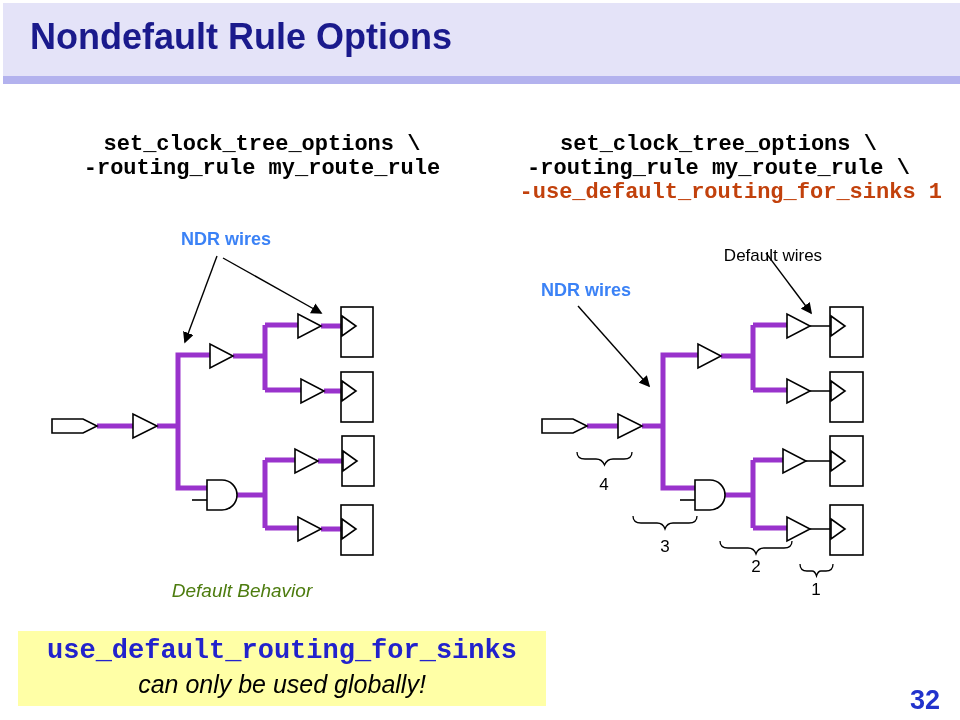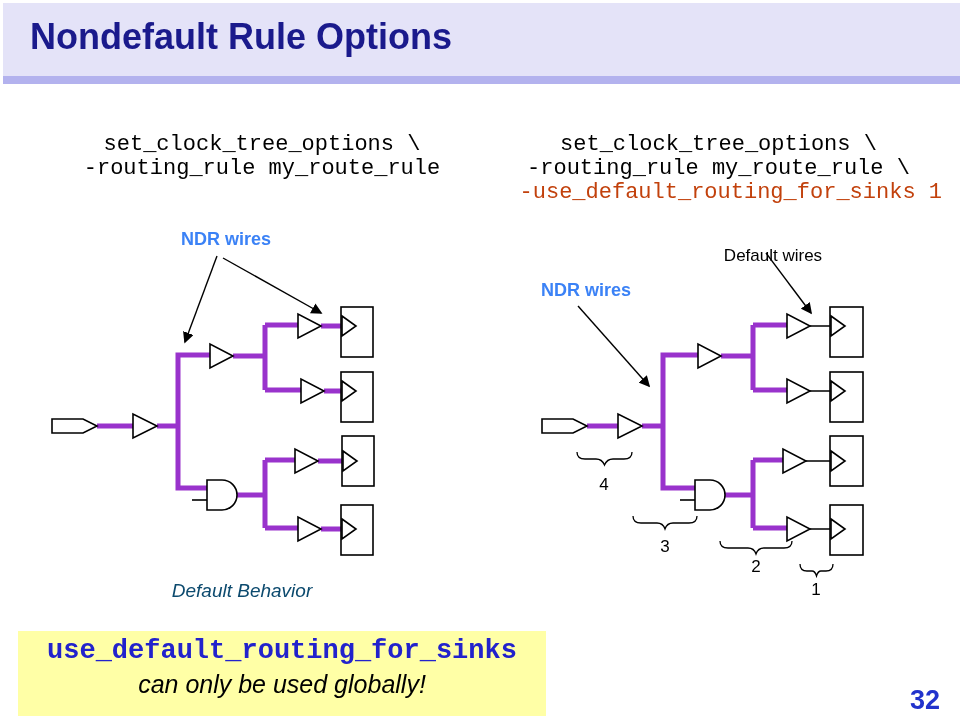--- a/index.html
+++ b/index.html
@@ -5,35 +5,35 @@
   html,body { margin:0; padding:0; background:#fff; }
   .slide {
     position:relative; width:960px; height:720px; background:#ffffff;
     font-family:"Liberation Sans", sans-serif; overflow:hidden;
   }
   .header { position:absolute; left:3px; top:3px; right:0; height:73px; background:#E4E3F8; }
   .title  { position:absolute; left:30px; top:16px; font-size:36px; font-weight:bold; color:#1A1A8C; }
   .header-bar { position:absolute; left:3px; right:0; top:76px; height:8px; background:#B3B2EE; }
 
   .code {
-    position:absolute; font-family:"Liberation Mono", monospace; font-weight:normal;
+    position:absolute; font-family:"Liberation Mono", monospace; font-weight:bold;
     font-size:22px; line-height:24px; text-align:center; color:#000; white-space:pre;
   }
   #code-left  { left:62px;  top:133px; width:400px; }
   #code-right { left:495px; top:133px; width:447px; }
   .code .hl { color:#c2410c;text-align:right; }
 
   .abs { position:absolute; }
   .lbl-ndr     { font-weight:bold; font-size:18px; color:#3b82f6; text-align:center; }
   .lbl-plain   { font-size:17px; color:#000; text-align:center; }
-  .lbl-caption { font-size:19px; font-style:italic; color:#0c4a6e; text-align:center; }
+  .lbl-caption { font-size:19px; font-style:italic; color:#4d7c0f; text-align:center; }
   .num { position:absolute; width:32px; text-align:center; font-size:17px; color:#000; }
 
   #callout {
-    position:absolute; left:18px; top:631px; width:528px; height:85px;
+    position:absolute; left:18px; top:631px; width:528px; height:75px;
     background:#FFFFA6; text-align:center;
   }
   #callout .cmd {
     font-family:"Liberation Mono", monospace; font-weight:bold;
     font-size:27px; line-height:33px; margin-top:4px; color:#2222CC; white-space:pre;
   }
   #callout .note {
     font-size:25px; line-height:33px; font-weight:normal; font-style:italic; color:#000;
   }
   #page-number {

